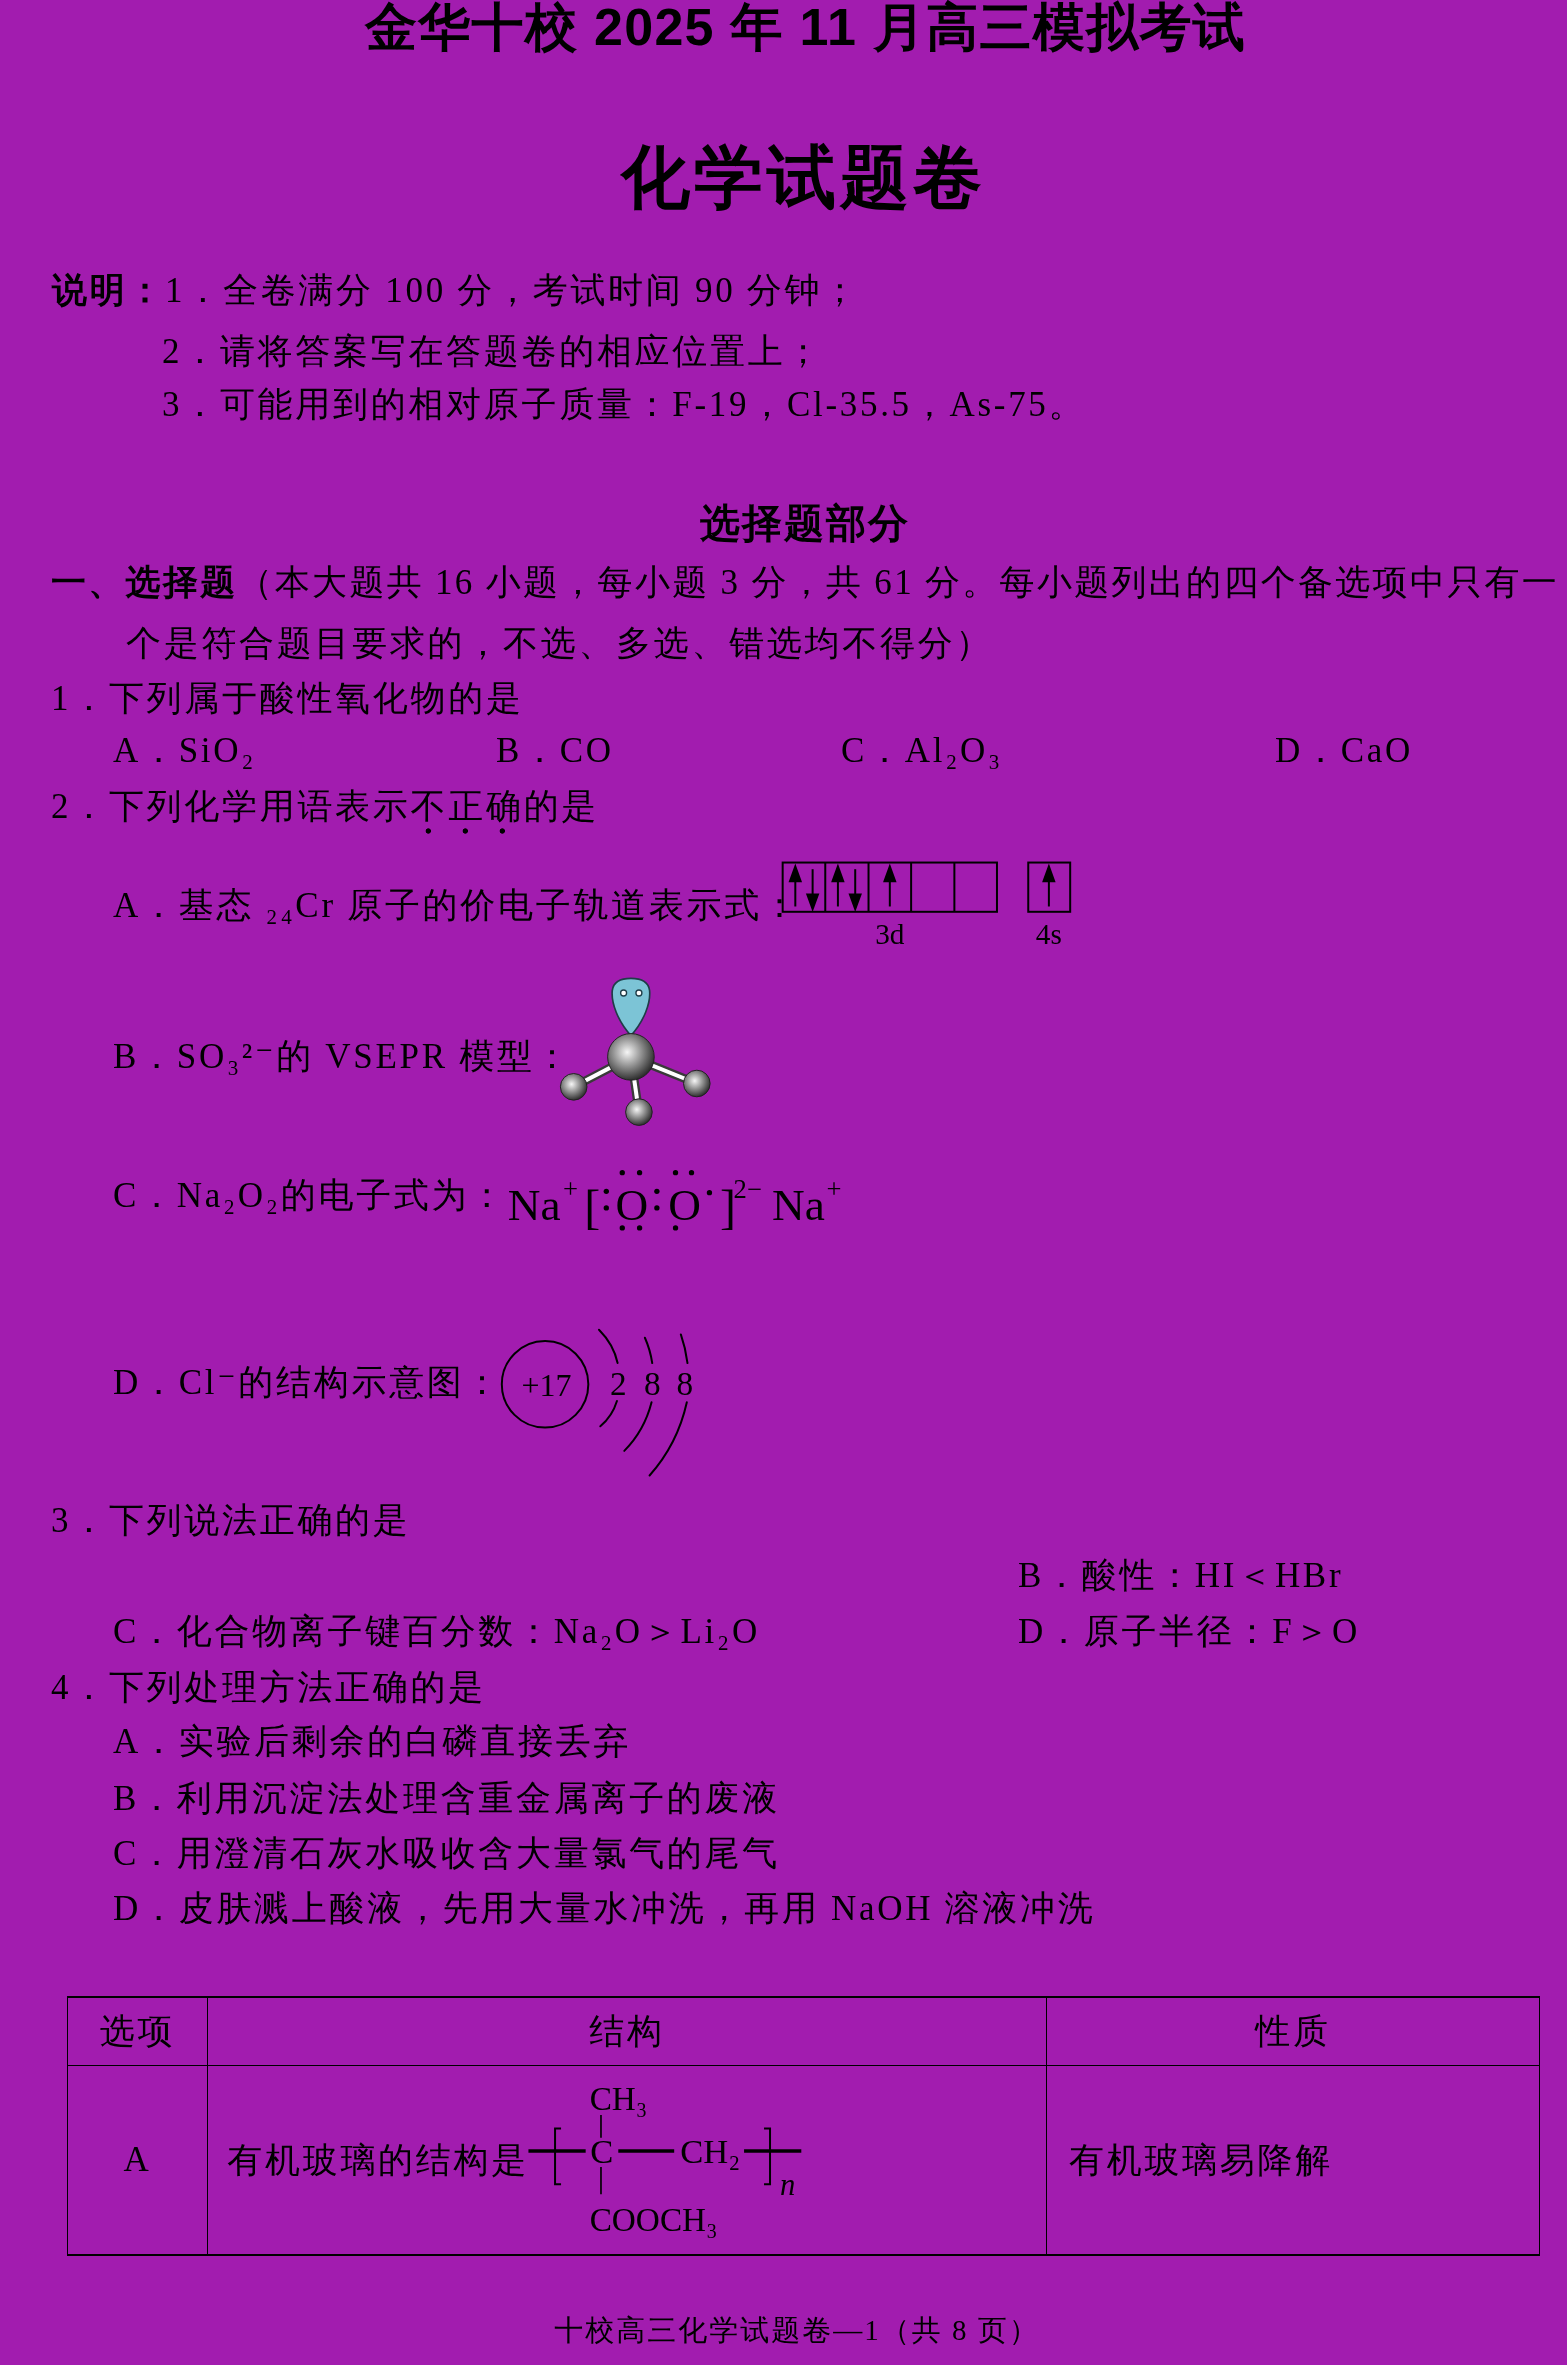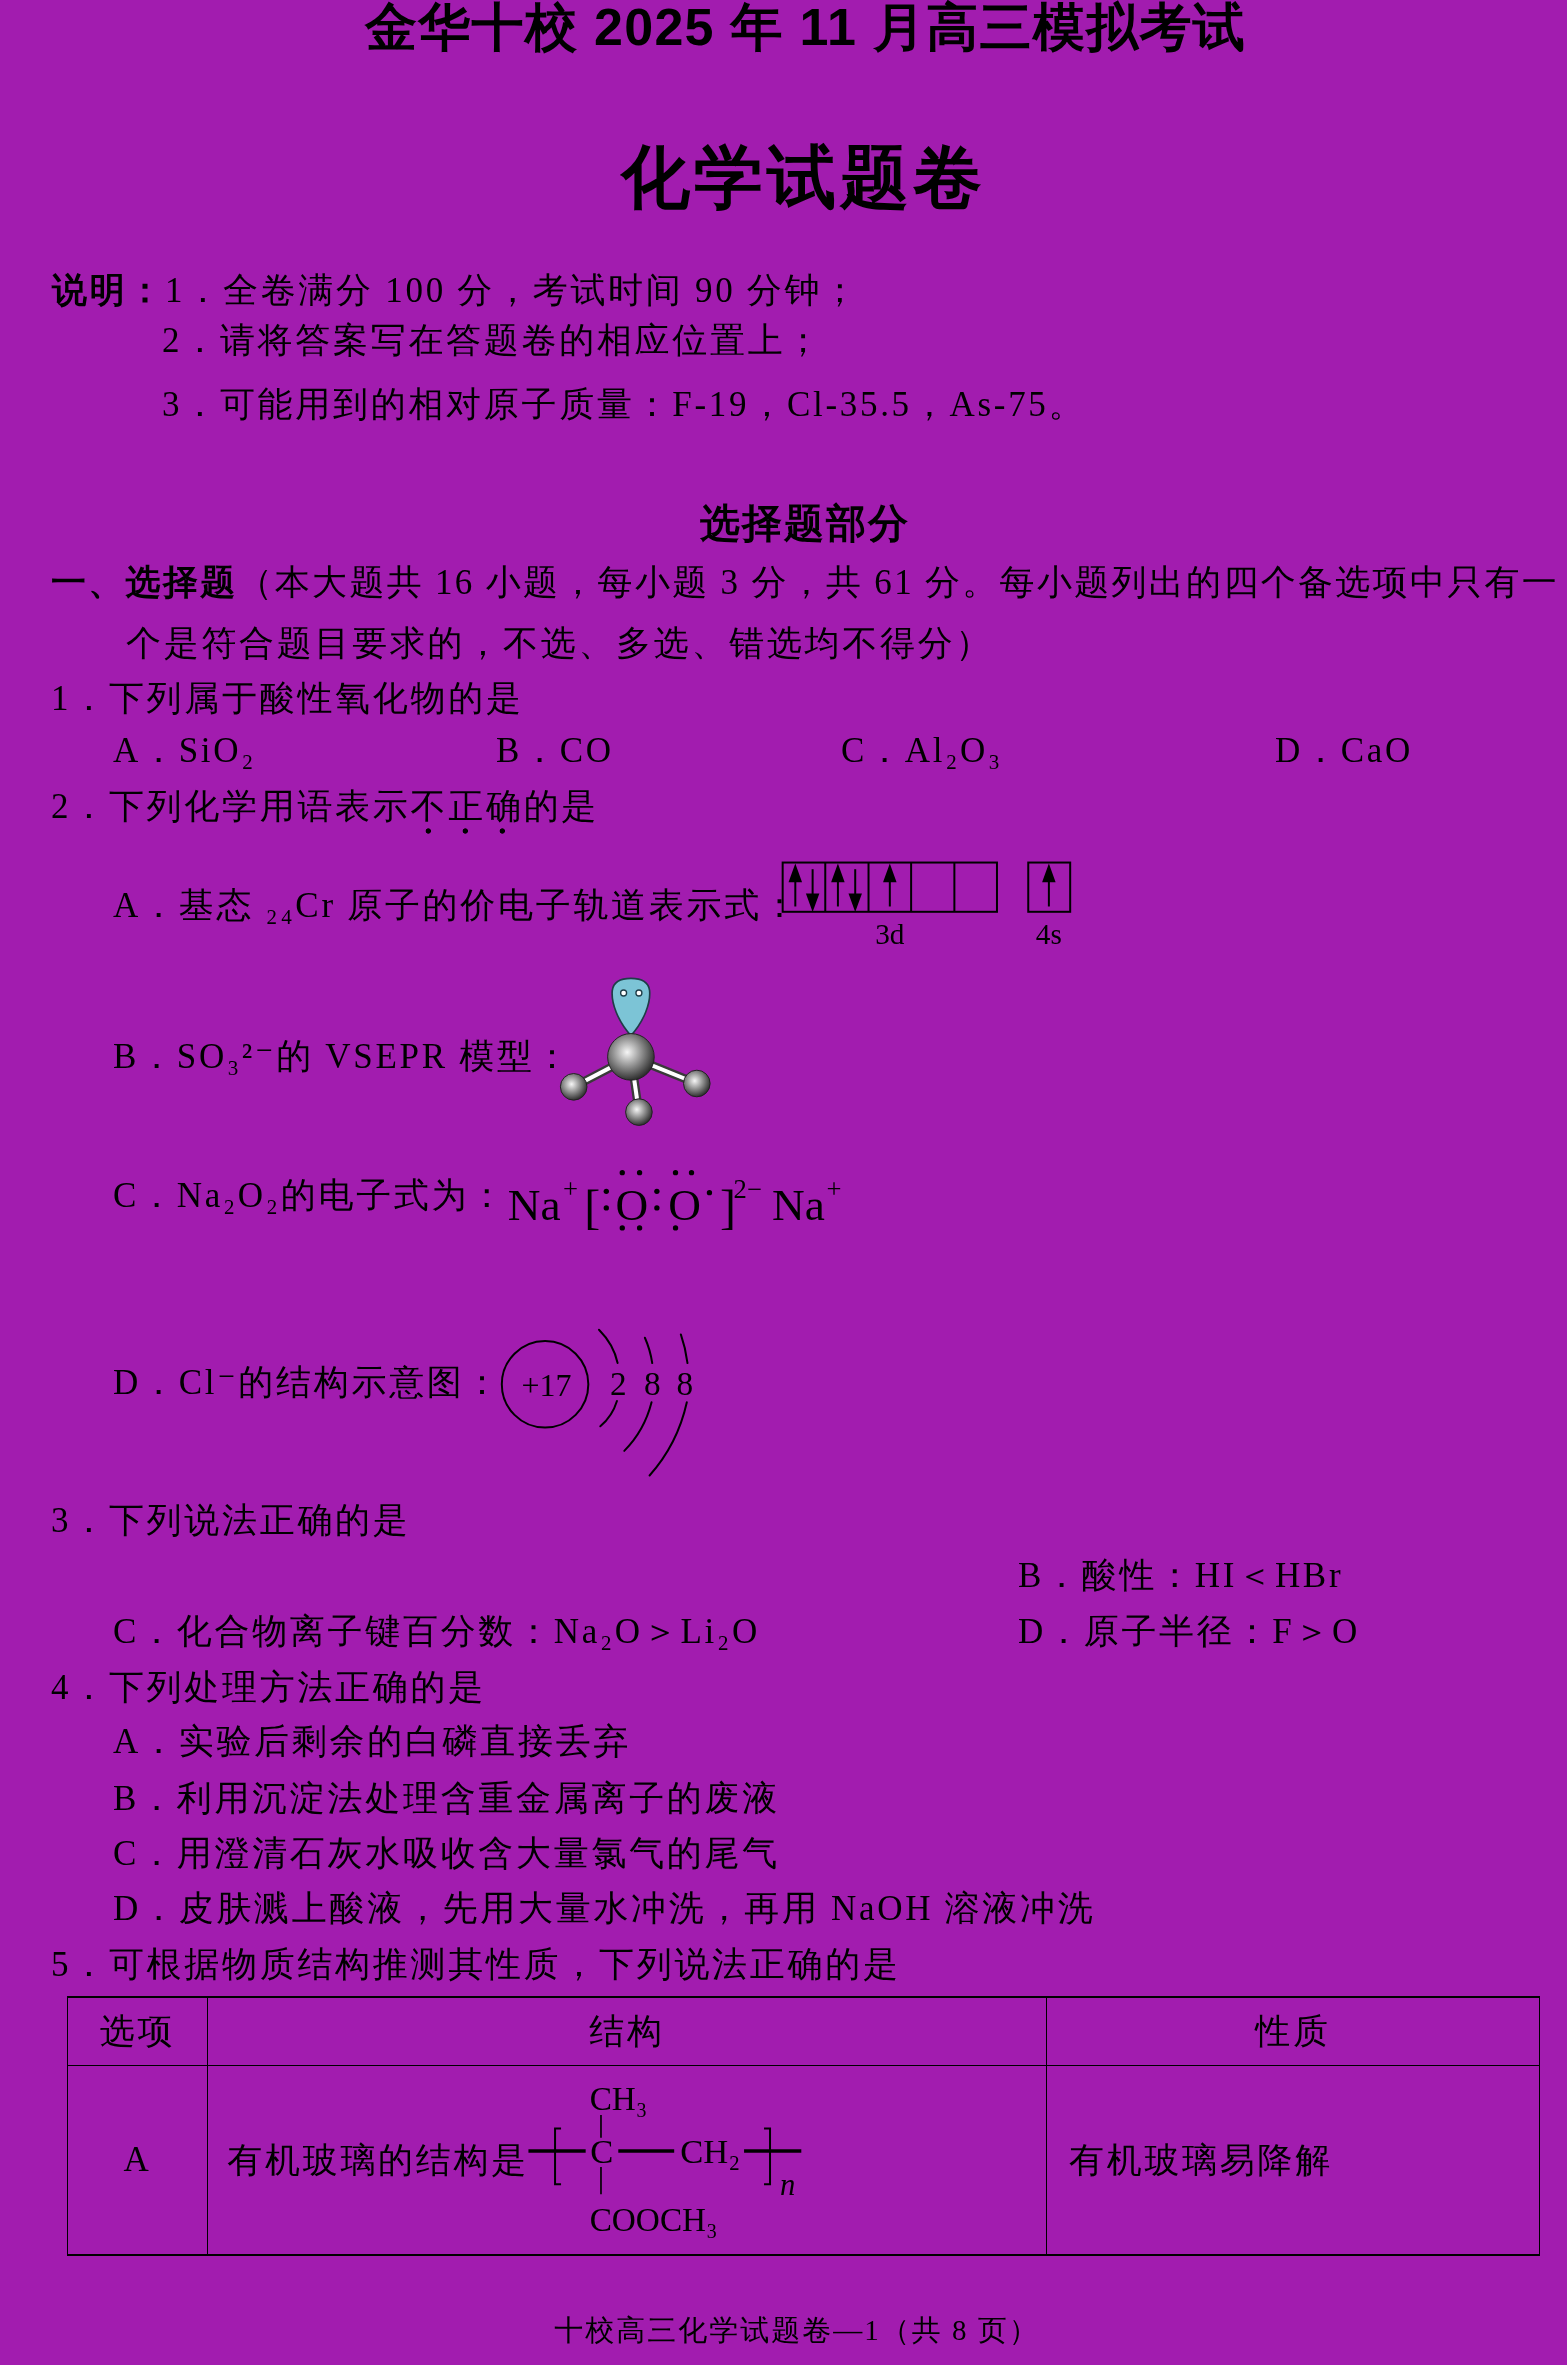--- a/index.html
+++ b/index.html
@@ -92,21 +92,21 @@
 </style>
 </head>
 <body>
 
 <div class="page">
 
   <div class="ln title1 bold-sans">金华十校 2025 年 11 月高三模拟考试</div>
   <div class="ln title2">化学试题卷</div>
 
   <div class="ln" style="left:52px;top:266px"><span class="bold-sans">说明：</span><span>1．全卷满分 100 分，考试时间 90 分钟；</span></div>
-  <div class="ln" style="left:162px;top:317px">2．请将答案写在答题卷的相应位置上；</div>
+  <div class="ln" style="left:162px;top:328px">2．请将答案写在答题卷的相应位置上；</div>
   <div class="ln" style="left:162px;top:381px">3．可能用到的相对原子质量：F-19，Cl-35.5，As-75。</div>
 
   <div class="ln section-title bold-sans">选择题部分</div>
   <div class="ln part-line1"><span class="bold-sans">一、选择题</span><span>（本大题共 16 小题，每小题 3 分，共 61 分。每小题列出的四个备选项中只有一</span></div>
   <div class="ln" style="left:126px;top:620px">个是符合题目要求的，不选、多选、错选均不得分）</div>
 
   <div class="ln" style="left:51px;top:675px"><span>1．</span><span>下列属于酸性氧化物的是</span></div>
   <div class="ln" style="left:113px;top:727px"><span>A．</span><span>SiO₂</span></div>
   <div class="ln" style="left:496px;top:727px"><span>B．</span><span>CO</span></div>
   <div class="ln" style="left:841px;top:727px"><span>C．</span><span>Al₂O₃</span></div>
@@ -122,21 +122,20 @@
   <div class="ln" style="left:1018px;top:1552px"><span>B．</span><span>酸性：HI＜HBr</span></div>
   <div class="ln" style="left:113px;top:1608px"><span>C．</span><span>化合物离子键百分数：Na₂O＞Li₂O</span></div>
   <div class="ln" style="left:1018px;top:1608px"><span>D．</span><span>原子半径：F＞O</span></div>
 
   <div class="ln" style="left:51px;top:1664px"><span>4．</span><span>下列处理方法正确的是</span></div>
   <div class="ln" style="left:113px;top:1718px"><span>A．</span><span>实验后剩余的白磷直接丢弃</span></div>
   <div class="ln" style="left:113px;top:1775px"><span>B．</span><span>利用沉淀法处理含重金属离子的废液</span></div>
   <div class="ln" style="left:113px;top:1830px"><span>C．</span><span>用澄清石灰水吸收含大量氯气的尾气</span></div>
   <div class="ln" style="left:113px;top:1885px"><span>D．</span><span>皮肤溅上酸液，先用大量水冲洗，再用 NaOH 溶液冲洗</span></div>
 
-  <div class="ln" style="left:51px;top:1941px"><span>5．</span><span>可根据物质结构推测其性质，下列说法正确的是</span></div>
 
   <table class="q5">
     <colgroup>
       <col style="width:140px">
       <col style="width:839px">
       <col style="width:493px">
     </colgroup>
     <tbody>
         <tr class="head">
       <th>选项</th>

